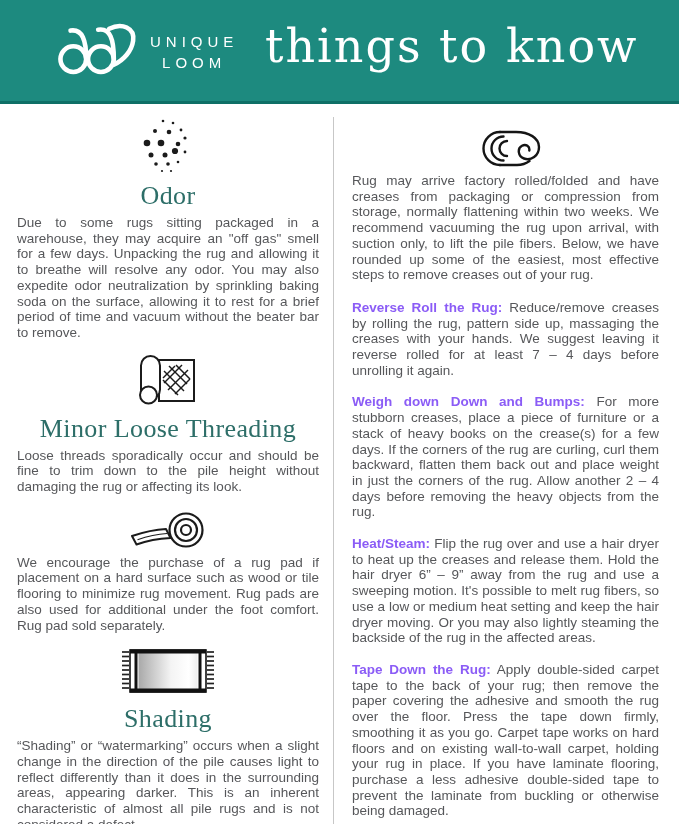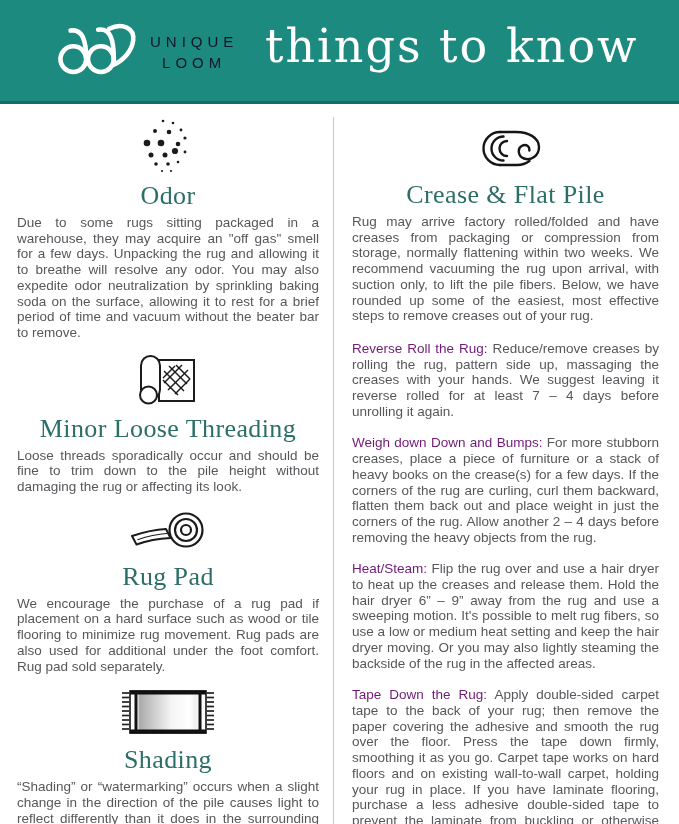--- a/index.html
+++ b/index.html
@@ -9,21 +9,21 @@
   }
 
   
   .banner {
     position:relative; height:104px; background:#1d8a7f;
     border-bottom:3px solid #0f6f66;
     box-sizing:border-box;
   }
   .logo { position:absolute; left:54px; top:17px; }
   .brand {
-    position:absolute; left:150px; top:31px; color:#0f172a;
+    position:absolute; left:150px; top:31px; color:#ffffff;
     font-size:15px; letter-spacing:5px; line-height:21px; text-align:center;
     font-weight:400;
   }
   .banner-title {
     position:absolute; left:265px; right:14px; top:19px; 
     color:#ffffff; font-family:"DejaVu Serif", serif; font-size:46px;
     letter-spacing:2px; font-weight:400;
   }
 
   
@@ -40,21 +40,21 @@
   .sec h2 {
     margin:7px 0 4px; font-family:"Liberation Serif","DejaVu Serif",serif;
     font-weight:500; font-size:26px; color:#2d6e68; letter-spacing:0.4px;
   }
   .sec p, .tip {
     margin:0; text-align:justify; font-size:13.5px; line-height:15.7px;
     color:#56575a;
   }
   .tips { margin-top:17px; }
   .tip { margin-bottom:16px; }
-  .tip .lead { font-weight:normal; color:#701a75; }
+  .tip .lead { font-weight:bold; color:#8b5cf6; }
 
   .mt10{margin-top:10px;} 
   svg { display:block; }
 </style>
 </head>
 <body>
 
 <div class="page">
 
   <div class="banner">
@@ -133,21 +133,20 @@
       <div class="sec">
         <div class="icon-row mt10">
           <svg width="84" height="48" viewBox="0 0 84 48" fill="none">
             <path d="M6 29 C18 25 30 22.5 40 22 L44.5 31 C32 31.5 20 34 10.5 37.5 Z" fill="#ffffff" stroke="#1b1b1b" stroke-width="2" stroke-linejoin="round"></path>
             <path d="M41 26.5 C31 27 20.5 29.5 11.5 32.7" stroke="#1b1b1b" stroke-width="1.2"></path>
             <circle cx="60" cy="23" r="16.5" fill="#ffffff" stroke="#1b1b1b" stroke-width="2.2"></circle>
             <circle cx="60" cy="23" r="11" stroke="#1b1b1b" stroke-width="2.2"></circle>
             <circle cx="60" cy="23" r="5" stroke="#1b1b1b" stroke-width="2.2"></circle>
           </svg>
         </div>
-        <h2>Rug Pad</h2>
         <p>We encourage the purchase of a rug pad if placement on a hard surface such as wood or tile flooring to minimize rug movement. Rug pads are also used for additional under the foot comfort. Rug pad sold separately.</p>
       </div>
 
       <div class="sec">
         <div class="icon-row mt10">
           <svg width="96" height="52" viewBox="0 0 96 52" fill="none">
             <defs>
               <linearGradient id="shadeGrad" x1="0" y1="0" x2="1" y2="0">
                 <stop offset="0" stop-color="#a9a9a9"></stop>
                 <stop offset="0.55" stop-color="#f4f4f4"></stop>
@@ -195,21 +194,20 @@
           <svg width="74" height="46" viewBox="0 0 74 46" fill="none">
             <g stroke="#151515" stroke-width="2.4" stroke-linecap="round">
               <path d="M31 5 a16.5 16.5 0 1 0 0 33"></path>
               <path d="M34.5 9.5 a12 12 0 1 0 0 24"></path>
               <path d="M38 14 a7.5 7.5 0 1 0 0 15"></path>
               <path d="M31 5 H47 C60 5 70 11 70 20 C70 29 62 34 55 31.5 C49 29.5 48 21.5 53 18.8 C57 16.7 61 19.5 60.3 23.5"></path>
               <path d="M31 38 H48 C52.5 38 57 36.6 60.5 34"></path>
             </g>
           </svg>
         </div>
-        <h2>Crease &amp; Flat Pile</h2>
         <p>Rug may arrive factory rolled/folded and have creases from packaging or compression from storage, normally flattening within two weeks. We recommend vacuuming the rug upon arrival, with suction only, to lift the pile fibers. Below, we have rounded up some of the easiest, most effective steps to remove creases out of your rug.</p>
       </div>
 
       <div class="tips">
         <p class="tip">
           <span class="lead">Reverse Roll the Rug:</span>
           <span>Reduce/remove creases by rolling the rug, pattern side up, massaging the creases with your hands. We suggest leaving it reverse rolled for at least 7 – 4 days before unrolling it again.</span>
         </p>
         <p class="tip">
           <span class="lead">Weigh down Down and Bumps:</span>

